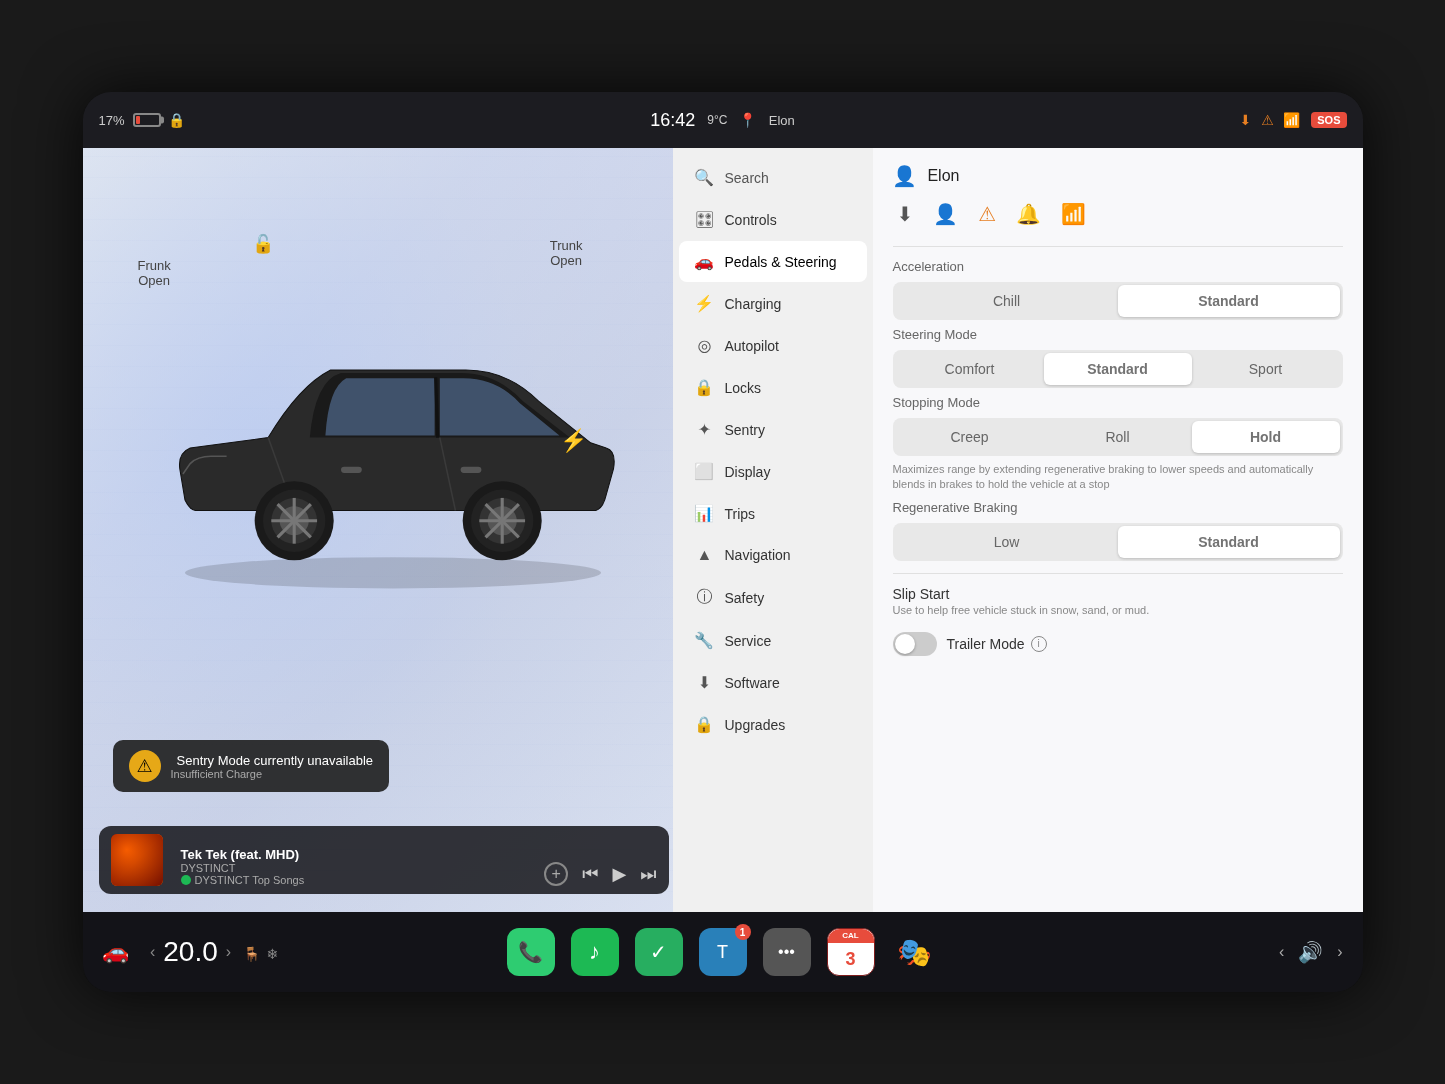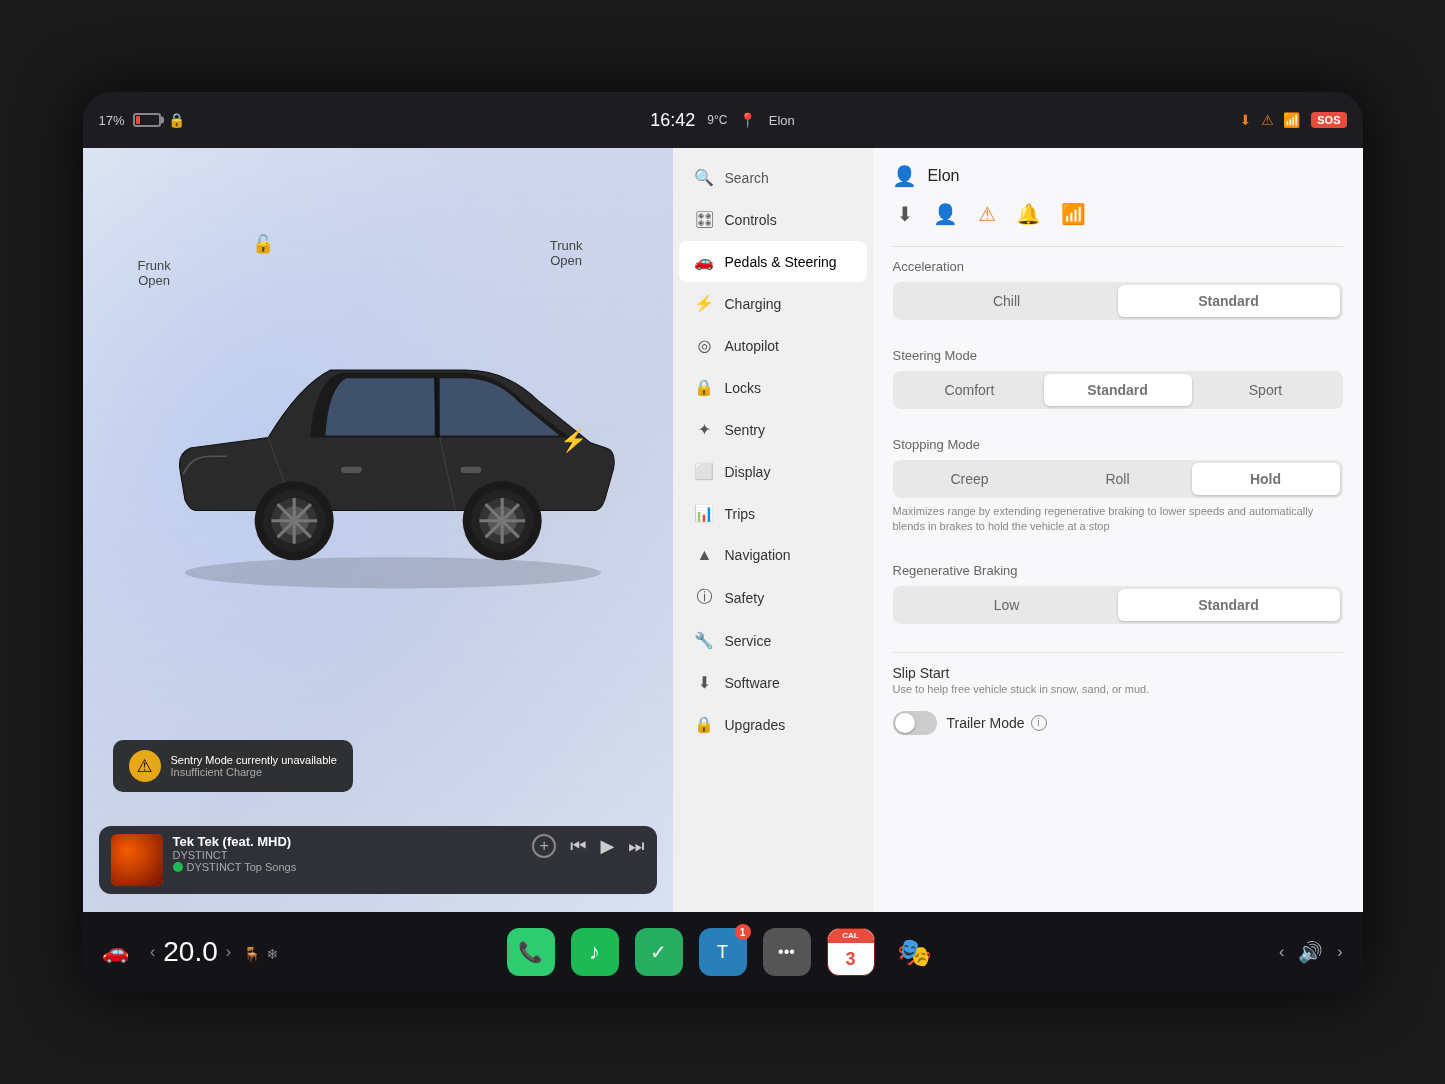--- a/index.html
+++ b/index.html
@@ -216,41 +216,42 @@
       display: flex;
       align-items: center;
       justify-content: center;
       color: #000;
       font-size: 18px;
       flex-shrink: 0;
     }
 
     .sentry-text-title {
       color: #fff;
-      font-size: 11px;
+      font-size: 13px;
       font-weight: 500;
+      margin-left: 6px;
     }
 
     .sentry-text-sub {
       color: #aaa;
       font-size: 11px;
     }
 
     
     .music-player {
       position: absolute;
       bottom: 18px;
       left: 16px;
-      right: 16px;
+      right: 4px;
       background: rgba(20,20,25,0.85);
       border-radius: 12px;
       padding: 8px 12px;
       display: flex;
-      align-items: flex-start;
-      gap: 10px;
+      align-items: flex-end;
+      gap: 18px;
     }
 
     .album-art {
       width: 52px;
       height: 52px;
       border-radius: 6px;
       background: linear-gradient(135deg, #8B0000, #FF6600, #FF8C00);
       flex-shrink: 0;
       position: relative;
       overflow: hidden;
@@ -511,21 +512,21 @@
     .quick-icon {
       font-size: 20px;
       color: #555;
       cursor: pointer;
     }
 
     .quick-icon.alert { color: #e67e22; }
 
     
     .settings-section {
-      margin-bottom: 28px;
+      margin-bottom: 7px;
     }
 
     .section-title {
       font-size: 13px;
       color: #666;
       margin-bottom: 8px;
       font-weight: 400;
     }
 
     .btn-group {

